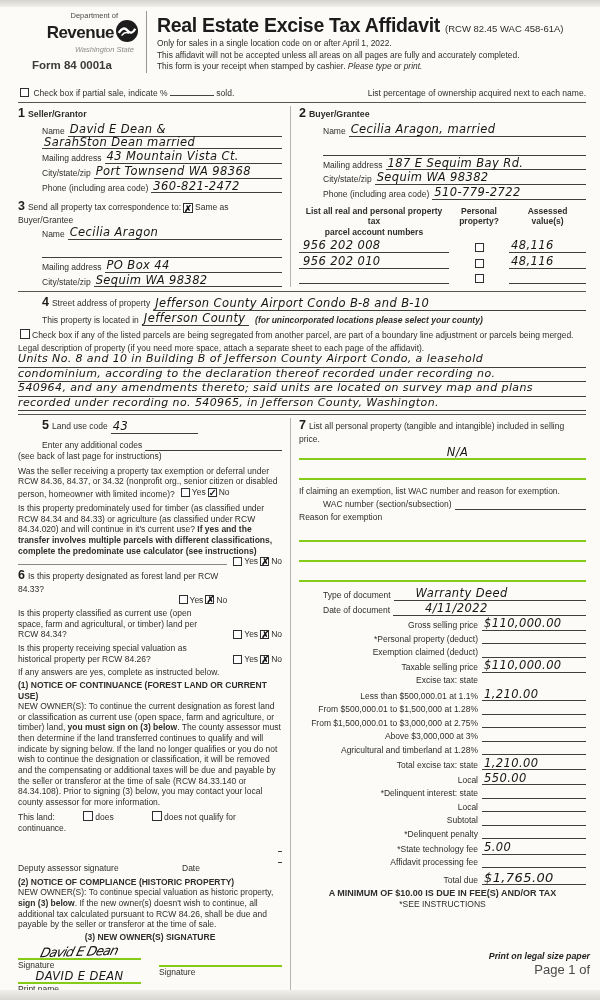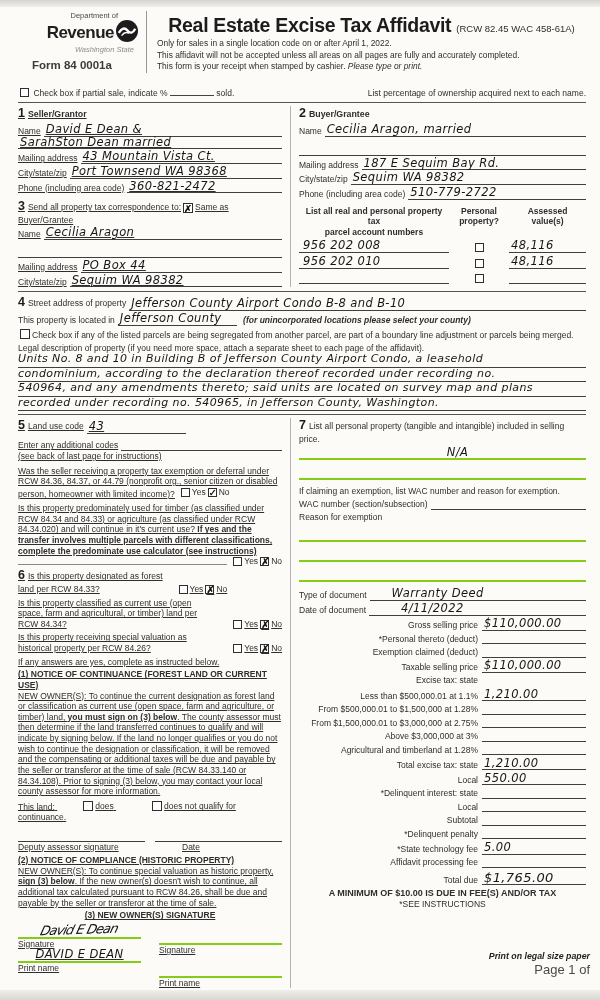--- a/index.html
+++ b/index.html
@@ -17,46 +17,46 @@
   
   .hdr { display:flex; align-items:flex-start; }
   .logo-blk { width:128px; text-align:right; padding-right:8px; flex-shrink:0; }
   .dept-of { font-size:7.5px; color:#4a4a4a; margin-right:20px; }
   .rev-row { display:flex; justify-content:flex-end; align-items:center; gap:2px; }
   .rev-word { font-size:17px; font-weight:bold; color:#1f1f1f; letter-spacing:-0.5px; }
   .wa-state { font-size:7.5px; font-style:italic; color:#8f8d88; margin-right:4px; }
   .form-no { font-size:11.5px; font-weight:bold; color:#3c3c3c; margin-top:4px; text-align:left; padding-left:14px; }
   .hdr-div { width:1px; background:#9a9893; align-self:stretch; margin-right:10px; }
   .title-blk { flex:1; padding-top:2px; }
-  .title-line { display:flex; align-items:baseline; gap:5px;justify-content:center; }
+  .title-line { display:flex; align-items:baseline; gap:5px; }
   .main-title { font-size:19.5px; font-weight:bold; color:#1c1c1c; letter-spacing:-0.3px; white-space:nowrap; }
   .rcw { font-size:9.5px; color:#2e2e2e; white-space:nowrap; }
   .hdr-note { font-size:8.4px; color:#2e2e2e; margin-top:1px; }
 
   .partial-row { display:flex; justify-content:space-between; align-items:flex-end; margin-top:15px; padding-bottom:4px; border-bottom:1.4px solid #58564f; }
   .gap-line { display:inline-block; width:44px; border-bottom:1px solid #444; height:8px; }
 
   
   .cb { display:inline-block; width:9px; height:9px; border:1.1px solid #2e2e2e; font-size:9.5px; line-height:8px; text-align:center; vertical-align:-1.5px; margin:0 2px; color:#111; font-weight:bold; background:#fff; flex-shrink:0; }
   .cb-lg { width:10px; height:10px; line-height:9px; }
-  .fline { display:flex; align-items:flex-end; }
+  .fline { display:flex; align-items:flex-end;margin-left:24px; }
   .lbl { white-space:nowrap; }
   .uline { flex:1; border-bottom:1px solid #3f3f3f; margin-left:3px; min-height:11px; padding:0 2px; }
   .uline-s { border-bottom:2px solid #84cc16; min-height:11px; padding:0 2px;text-align:center; }
   .hw { font-family:"DejaVu Sans", sans-serif; font-style:italic; font-size:11.5px; color:#161616; letter-spacing:0.4px; line-height:1; white-space:nowrap; }
   .sig { display:inline-block; transform:skewX(-16deg) rotate(-2deg); font-size:13px; letter-spacing:-1px; color:#111; }
   .secnum { font-size:12.5px; font-weight:bold; color:#1c1c1c; margin-right:3px; }
   .sectitle { font-weight:bold; font-size:8.8px; }
   b.inb { font-weight:bold; }
 
   
   .cols { display:flex; }
-  .colL { width:272px; flex-shrink:0; padding-right:8px;text-decoration:underline; }
+  .colL { width:272px; flex-shrink:0; padding-right:8px; }
   .colR { flex:1; border-left:1px solid #b5b3ad; padding-left:8px; }
-  .mt2{margin-top:2px;} .mt3{margin-top:3px;} .mt4{margin-top:4px;} .mt6{margin-top:6px;} .mt8{margin-top:8px;}
+  .mt2{margin-top:2px;} .mt3{margin-top:3px;} .mt4{margin-top:4px;} .mt6{margin-top:6px;} .mt8{margin-top:8px;flex-direction:column;}
 
   .parcel-hdr { display:flex; font-weight:bold; text-align:center; margin-top:6px; }
   .parcel-row { display:flex; align-items:flex-end; margin-top:3px; }
   .pr-num { width:150px; border-bottom:1px solid #3f3f3f; text-align:left; padding:0 4px; min-height:12px; }
   .pr-cb { width:60px; text-align:center; }
   .pr-val { flex:1; border-bottom:1px solid #3f3f3f; min-height:12px; padding:0 2px; }
 
   .sec4 { border-top:1.4px solid #58564f; margin-top:4px; padding-top:3px; }
   .legal-line { border-bottom:1px solid #3f3f3f; height:14.5px; overflow:hidden; }
   .legal-line .hw { font-size:11px; }
@@ -233,21 +233,21 @@
             <span class="lbl"><span class="secnum">5</span><span>Land use code</span></span>
             <span class="uline" style="max-width:135px"><span class="hw">43</span></span>
             <span style="flex:1"></span>
           </div>
         <div class="fline mt6">
             <span class="lbl">Enter any additional codes</span>
             <span class="uline"></span>
           </div>
         <div>(see back of last page for instructions)</div>
         <div class="qrow mt4">
-          <span><span>Was the seller receiving a property tax exemption or deferral under RCW 84.36, 84.37, or 44.79 (nonprofit org., senior citizen or disabled person, homeowner with limited income)?</span><span class="yn" style="display:inline-flex">
+          <span><span>Was the seller receiving a property tax exemption or deferral under RCW 84.36, 84.37, or 34.32 (nonprofit org., senior citizen or disabled person, homeowner with limited income)?</span><span class="yn" style="display:inline-flex">
                 <span class="cb"></span>
                 <span>Yes</span>
                 <span class="cb">✓</span>
                 <span>No</span>
               </span></span>
         </div>
         <div class="mt4">
           <span>Is this property predominately used for timber (as classified under RCW 84.34 and 84.33) or agriculture (as classified under RCW 84.34.020) and will continue in it's current use? </span><b class="inb">If yes and the transfer involves multiple parcels with different classifications, complete the predominate use calculator (see instructions)</b>
           <span class="yn" style="display:inline-flex; float:right;">
               <span class="cb"></span>
@@ -340,21 +340,21 @@
         <div class="fline mt2">
             <span class="lbl">Date of document</span>
             <span class="uline"><span class="hw" style="margin-left:30px">4/11/2022</span></span>
           </div>
 
         <div class="taxrow">
             <span class="taxlbl">Gross selling price</span>
             <span class="taxval"><span class="hw">$110,000.00</span></span>
           </div>
         <div class="taxrow">
-            <span class="taxlbl">*Personal thereto (deduct)</span>
+            <span class="taxlbl">*Personal property (deduct)</span>
             <span class="taxval"><span class="hw"></span></span>
           </div>
         <div class="taxrow">
             <span class="taxlbl">Exemption claimed (deduct)</span>
             <span class="taxval"><span class="hw"></span></span>
           </div>
         <div class="taxrow">
             <span class="taxlbl">Taxable selling price</span>
             <span class="taxval"><span class="hw">$110,000.00</span></span>
           </div>

